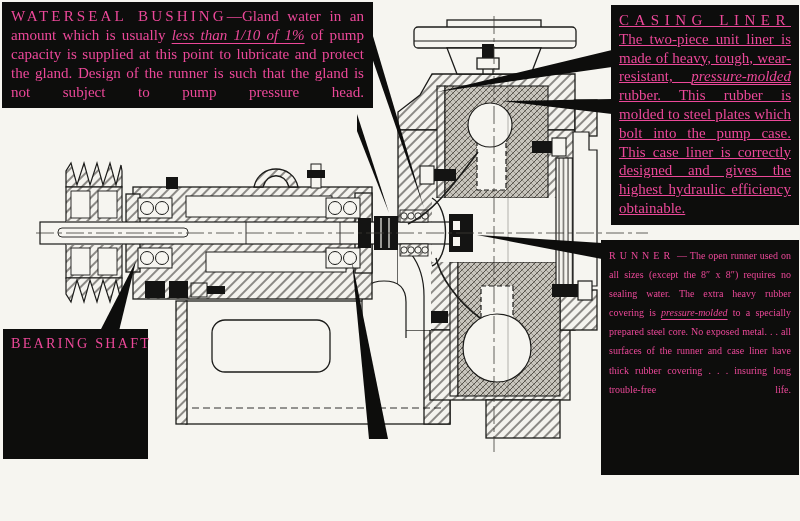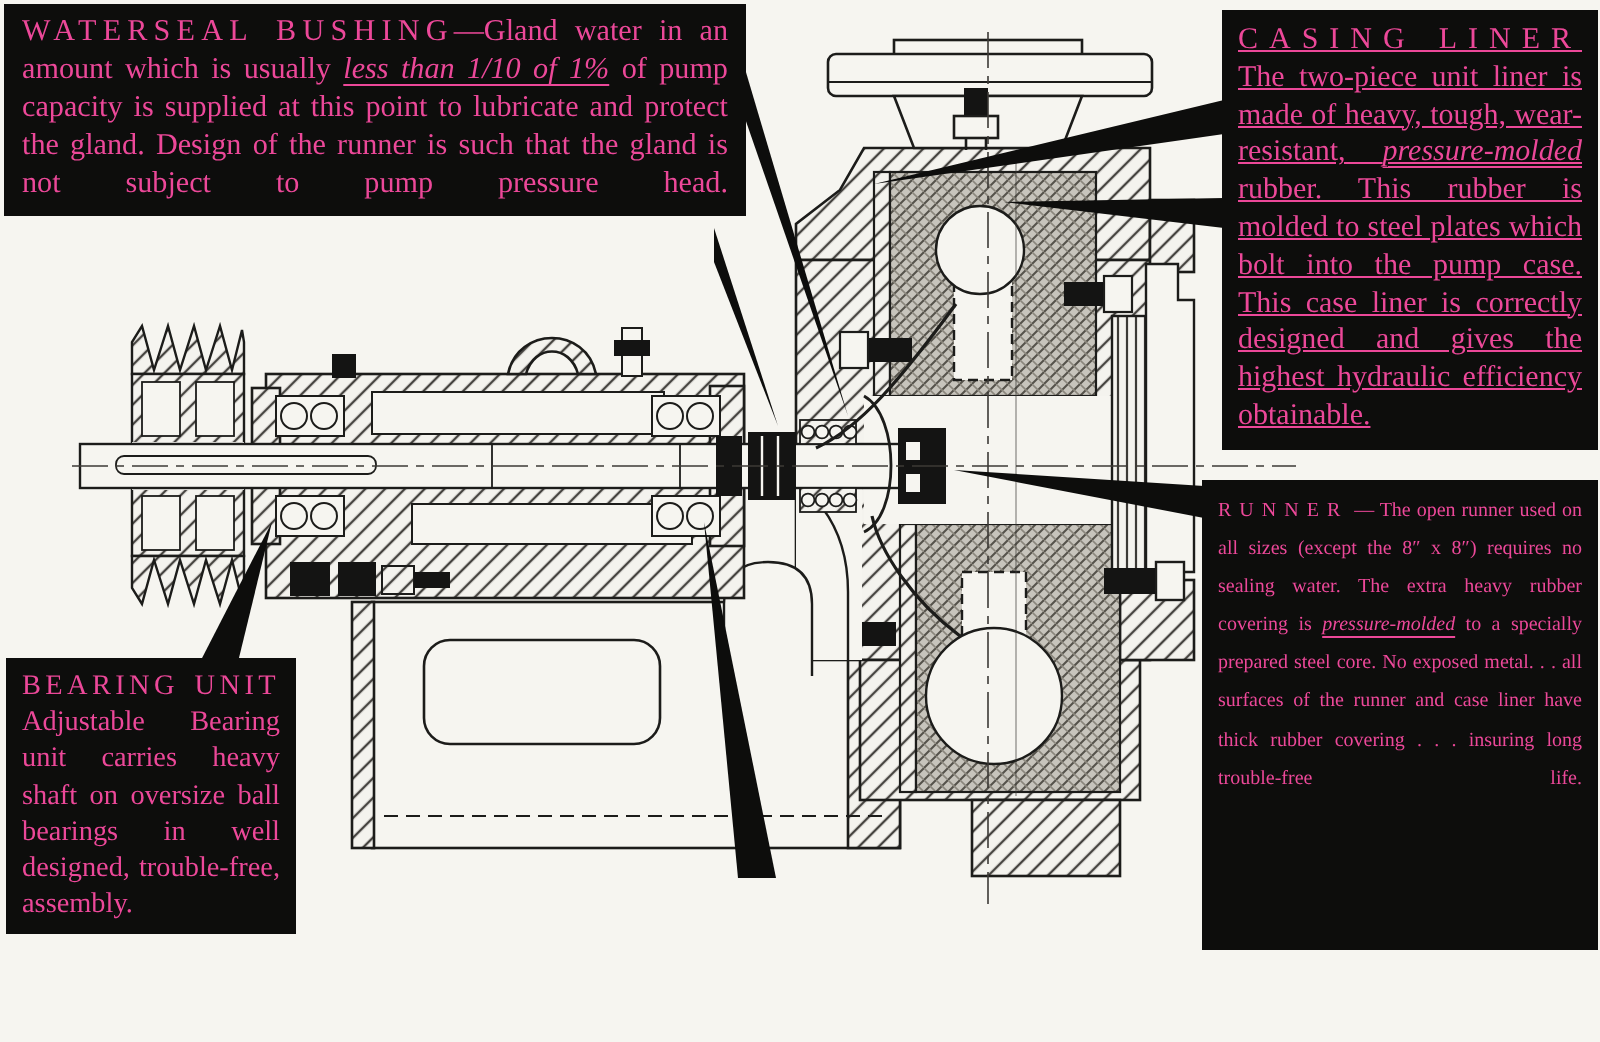--- a/index.html
+++ b/index.html
@@ -208,21 +208,21 @@
     <polygon points="602,243 602,259 477,235"></polygon>
   </g>
 </svg>
 
 <div class="callout" id="co-waterseal">
   <p><span class="t-inline">WATERSEAL BUSHING</span><span class="sep">—</span><span>Gland water in an amount which is usually </span><span class="em">less than 1/10 of 1%</span><span> of pump capacity is supplied at this point to lubricate and protect the gland. Design of the runner is such that the gland is not subject to pump pressure head.</span></p>
 </div>
 
 
 <div class="callout" id="co-bearing">
-  <p><span class="t-block">BEARING UNIT</span><span>Adjustable Bearing unit carries heavy shaft on oversize ball bearings in well designed, trouble-free, assembly.</span></p>
+  <p><span class="t-block">BEARING SHAFT</span></p>
 </div>
 
 
 <div class="callout" id="co-casing">
   <p><span class="t-block t-wide">CASING LINER</span><span>The two-piece unit liner is made of heavy, tough, wear-resistant, </span><span class="em">pressure-molded</span><span> rubber. This rubber is molded to steel plates which bolt into the pump case. This case liner is correctly designed and gives the highest hydraulic efficiency obtainable.</span></p>
 </div>
 
 <div class="callout" id="co-runner">
   <p><span class="t-inline">RUNNER</span><span class="sep"> — </span><span>The open runner used on all sizes (except the 8″ x 8″) requires no sealing water. The extra heavy rubber covering is </span><span class="em">pressure-molded</span><span> to a specially prepared steel core. No exposed metal. . . all surfaces of the runner and case liner have thick rubber covering . . . insuring long trouble-free life.</span></p>
 </div>

